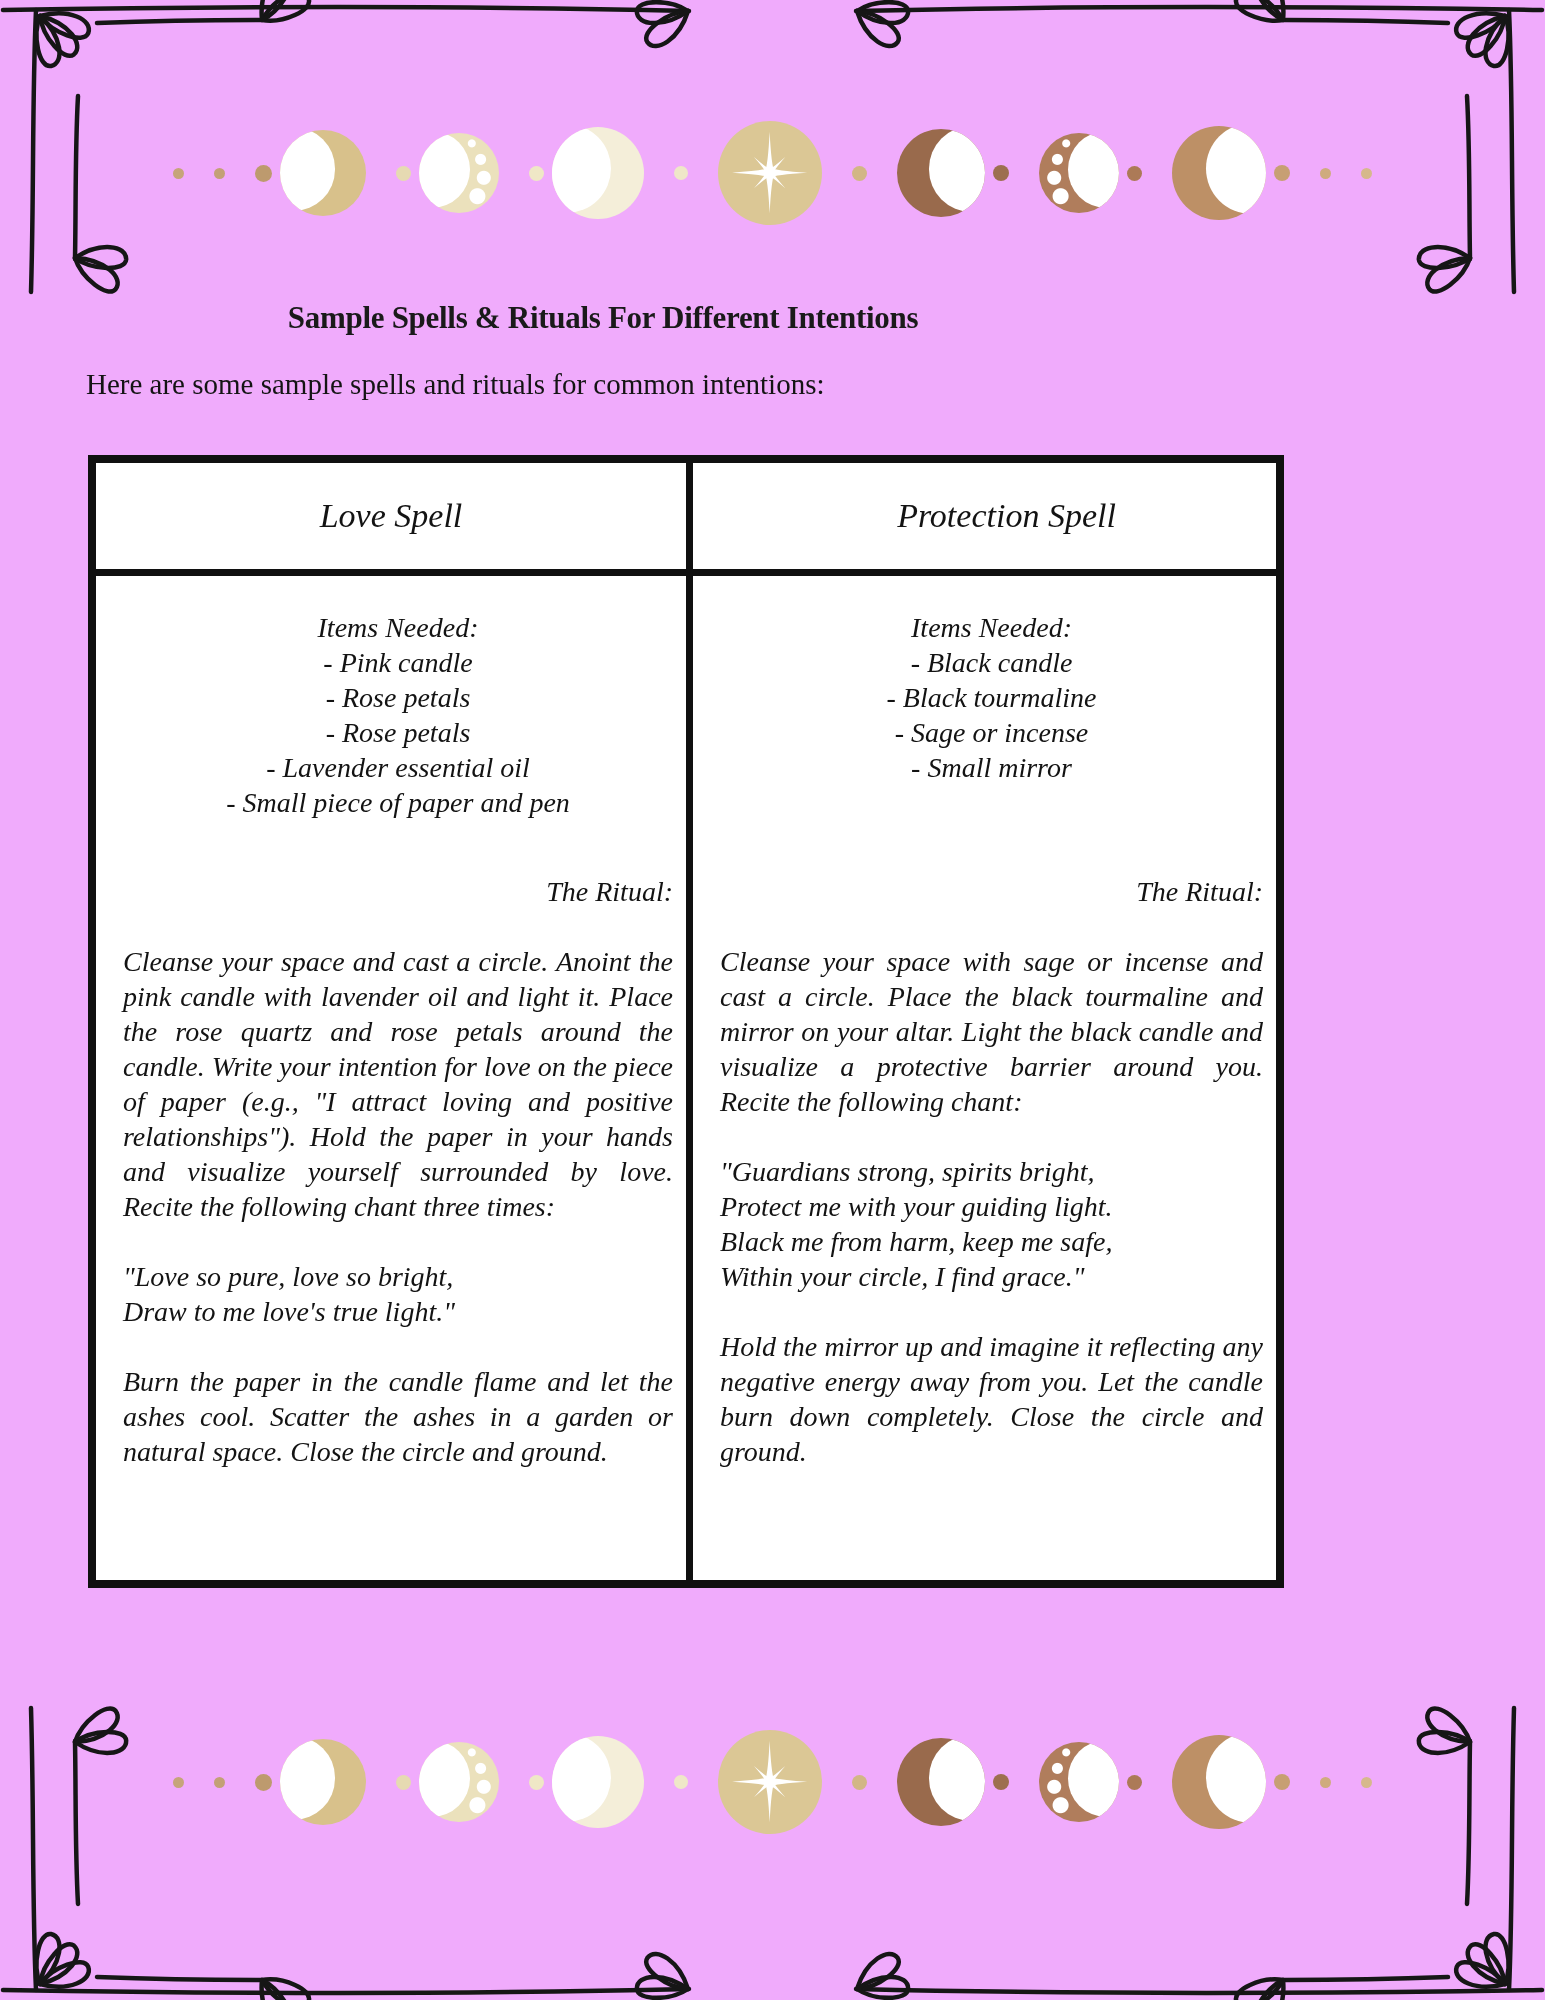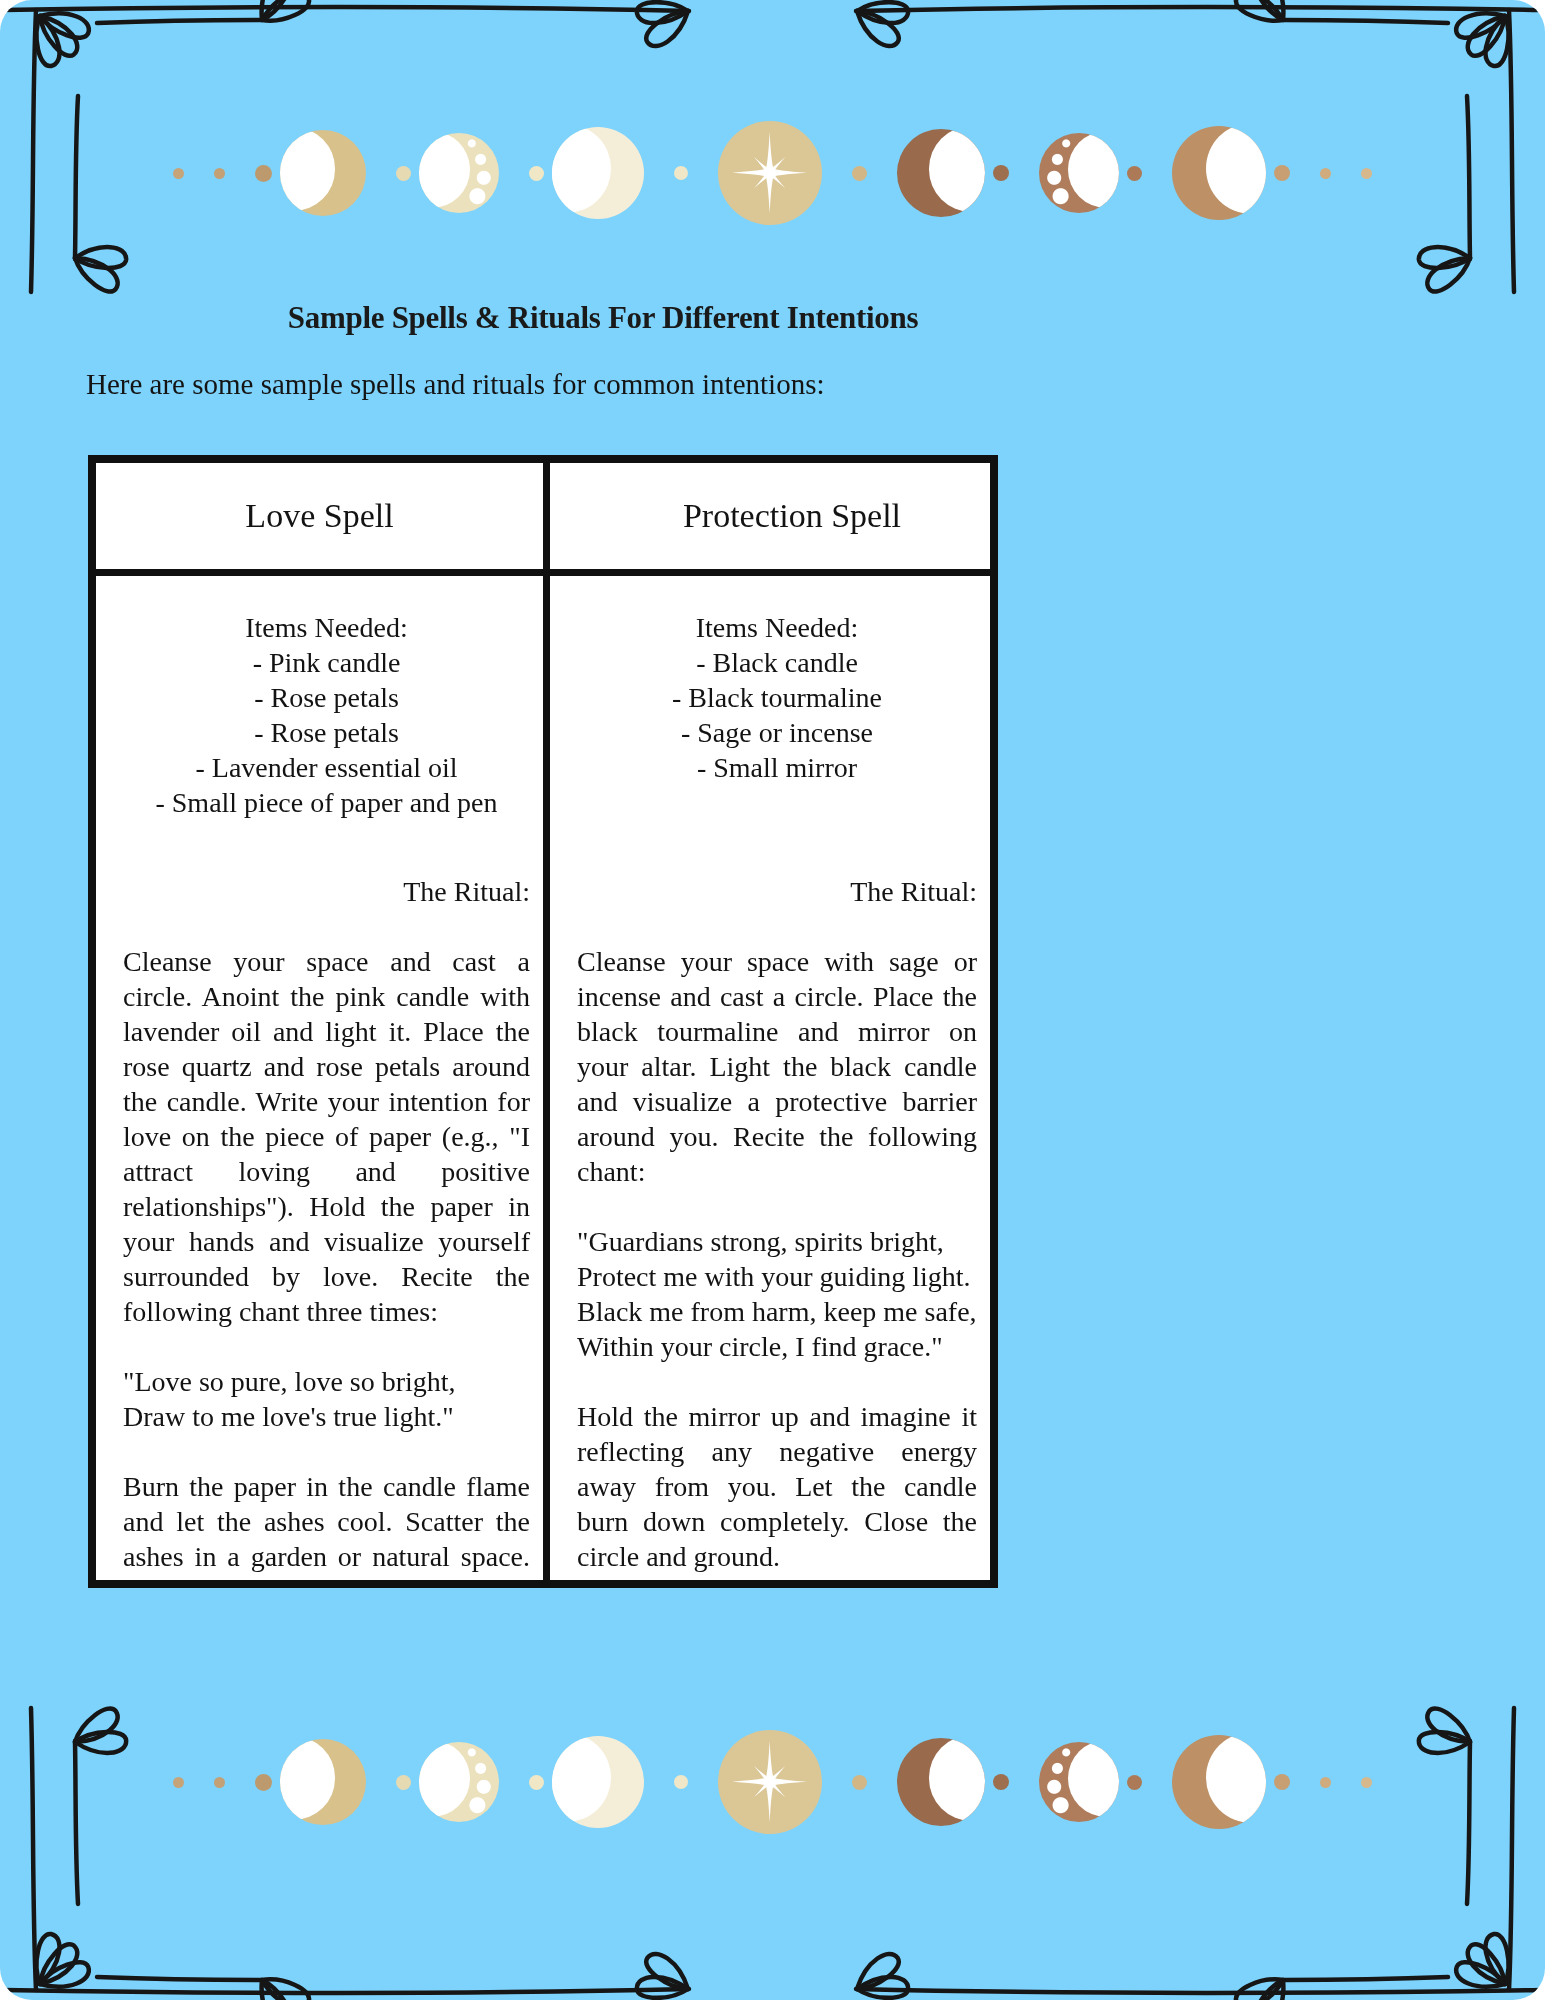--- a/index.html
+++ b/index.html
@@ -1,23 +1,22 @@
 <!DOCTYPE html>
 <html><head>
 <meta charset="utf-8">
 <style>
   html,body{margin:0;padding:0;background:#ffffff;}
   .page{
     position:relative;
     width:1545px;height:2000px;
-    background:#7dd3fc;
+    background:#f0abfc;
     overflow:hidden;
     font-family:"Liberation Serif","DejaVu Serif",serif;
     color:#161616;
-    border-radius:32px;
   }
   
   .corner{position:absolute;width:700px;height:300px;pointer-events:none;}
   .corner.tl{top:0;left:0;}
   .corner.tr{top:0;right:0;transform:scaleX(-1);}
   .corner.bl{bottom:0;left:0;transform:scaleY(-1);}
   .corner.br{bottom:0;right:0;transform:scale(-1,-1);}
   
   .moon-row{
     position:absolute;left:0;right:0;height:150px;
@@ -58,23 +57,23 @@
     position:absolute;top:300px;left:88px;width:1030px;margin:0;
     text-align:center;font-size:31px;font-weight:700;color:#1a1a1a;
     letter-spacing:-0.3px;
   }
   .intro{
     position:absolute;top:368px;left:86px;width:1100px;margin:0;
     font-size:29px;color:#141414;
   }
   
   .spell-table{
-    position:absolute;top:455px;left:88px;width:910px;height:1133px;
+    position:absolute;top:455px;left:88px;width:1196px;height:1133px;
     box-sizing:border-box;border:8px solid #101010;background:#fff;
-    display:grid;grid-template-columns:1fr 1fr;grid-template-rows:113px 1fr;
+    display:grid;grid-template-columns:1fr 1fr;grid-template-rows:113px 1fr;font-style:italic;
   }
   .cell{box-sizing:border-box;overflow:hidden;}
   .cell.head{
     display:flex;align-items:center;justify-content:center;
     font-size:34px;color:#131313;border-bottom:7px solid #101010;
   }
   .cell.c1{border-left:7px solid #101010;}
   .head.c0{grid-area:1/1;}
   .head.c1{grid-area:1/2;padding-left:44px;}
   .body.c0{grid-area:2/1;}

